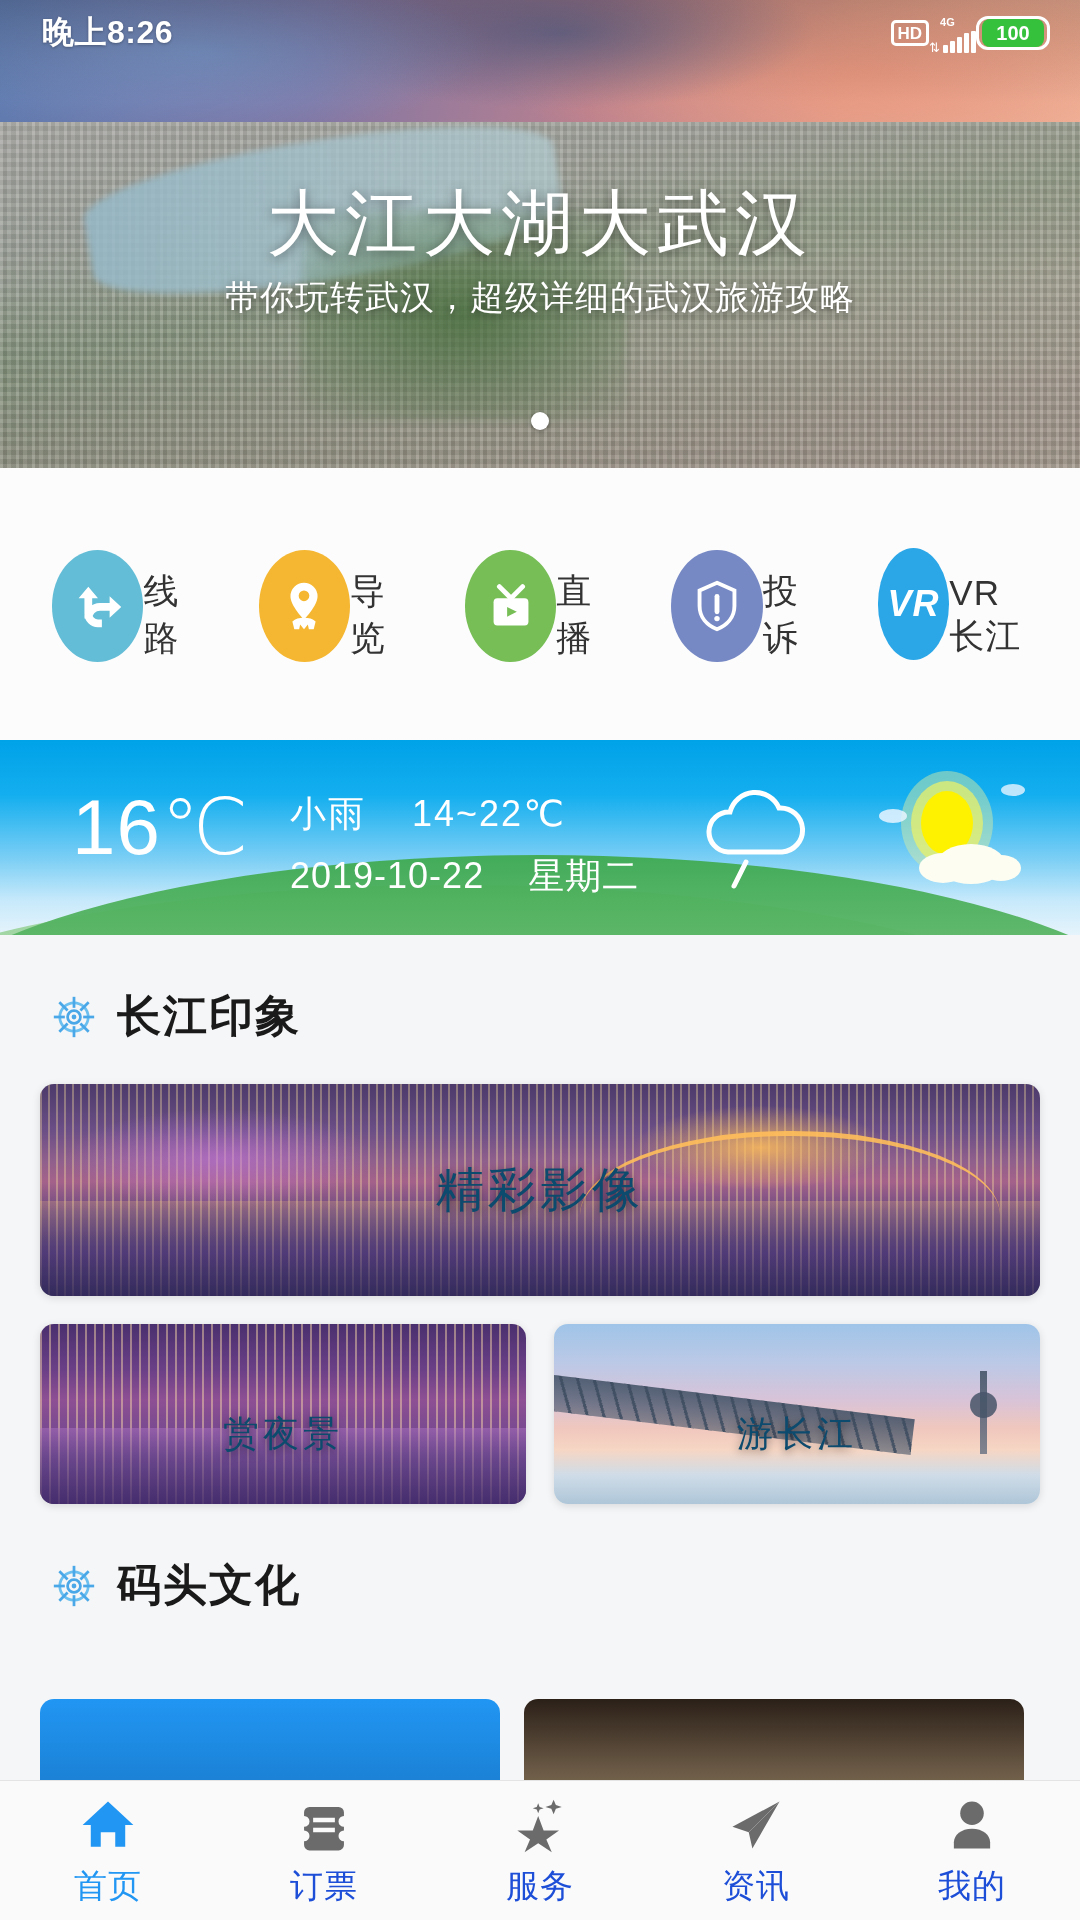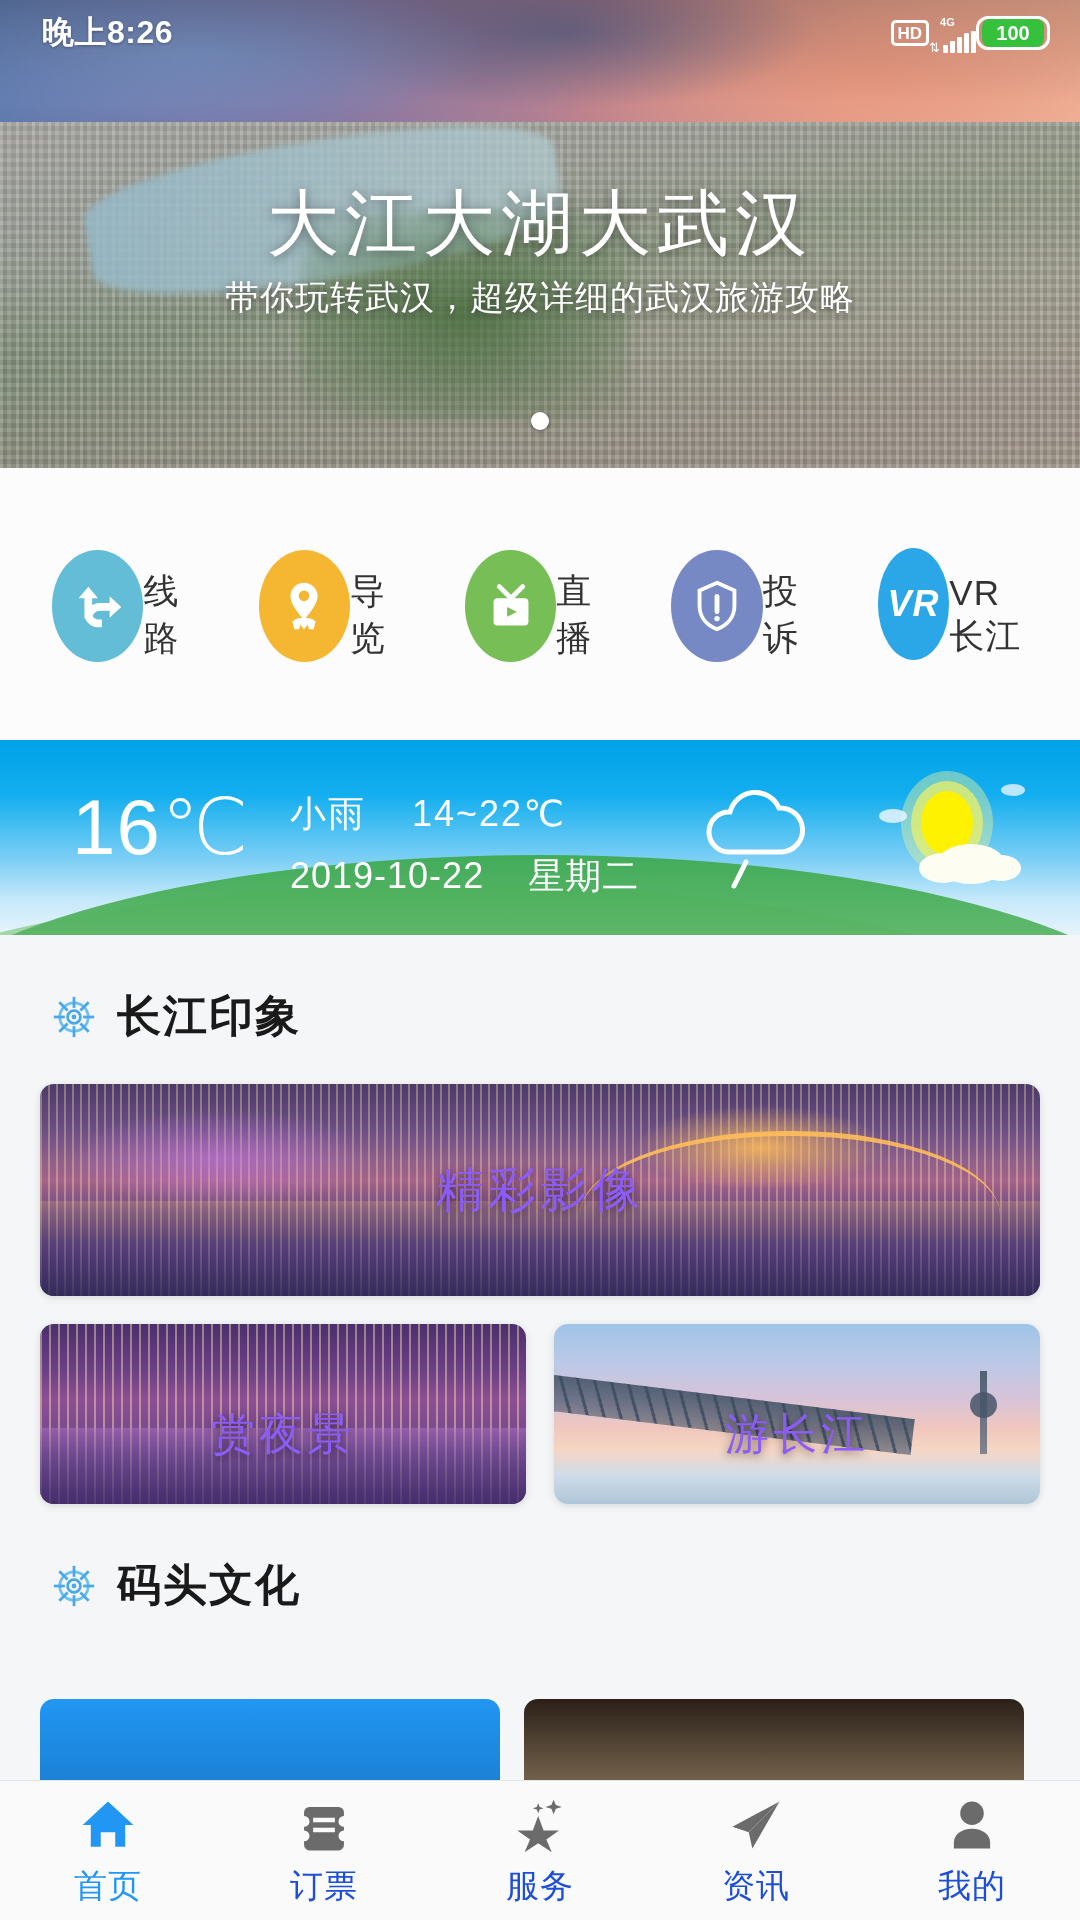--- a/index.html
+++ b/index.html
@@ -141,24 +141,24 @@
     height:212px; border-radius:14px; overflow:hidden; position:relative;
     box-shadow:0 2px 8px rgba(0,0,0,.12);
   }
   .card-row { display:flex; gap:28px; margin-top:28px; }
   .card-small {
     flex:1; height:180px; border-radius:14px; overflow:hidden; position:relative;
     box-shadow:0 2px 8px rgba(0,0,0,.12);
   }
   .card-label {
     position:absolute; inset:0; display:flex; align-items:center; justify-content:center;
-    color:#8b5cf6; letter-spacing:4px; text-shadow:0 2px 10px rgba(0,0,0,.55);
+    color:#0c4a6e; letter-spacing:4px; text-shadow:0 2px 10px rgba(0,0,0,.55);
   }
   .card-big .card-label { font-size:48px; }
-  .card-small .card-label { font-size:44px;margin-top:40px; }
+  .card-small .card-label { font-size:36px;margin-top:40px; }
 
   .bg-night-pano {
     position:absolute; inset:0;
     background:
       radial-gradient(ellipse 180px 60px at 72% 30%, rgba(255,190,90,.85), transparent 70%),
       radial-gradient(ellipse 220px 70px at 18% 35%, rgba(200,120,230,.55), transparent 70%),
       repeating-linear-gradient(90deg, rgba(255,230,160,.35) 0 2px, transparent 2px 8px),
       linear-gradient(180deg,#4c3a6a 0%,#6b4e86 22%,#8f5f8c 36%,#a4628a 46%,#6d4a82 60%,#4a3a70 75%,#3a3560 100%);
   }
   .bg-night-pano::after{

